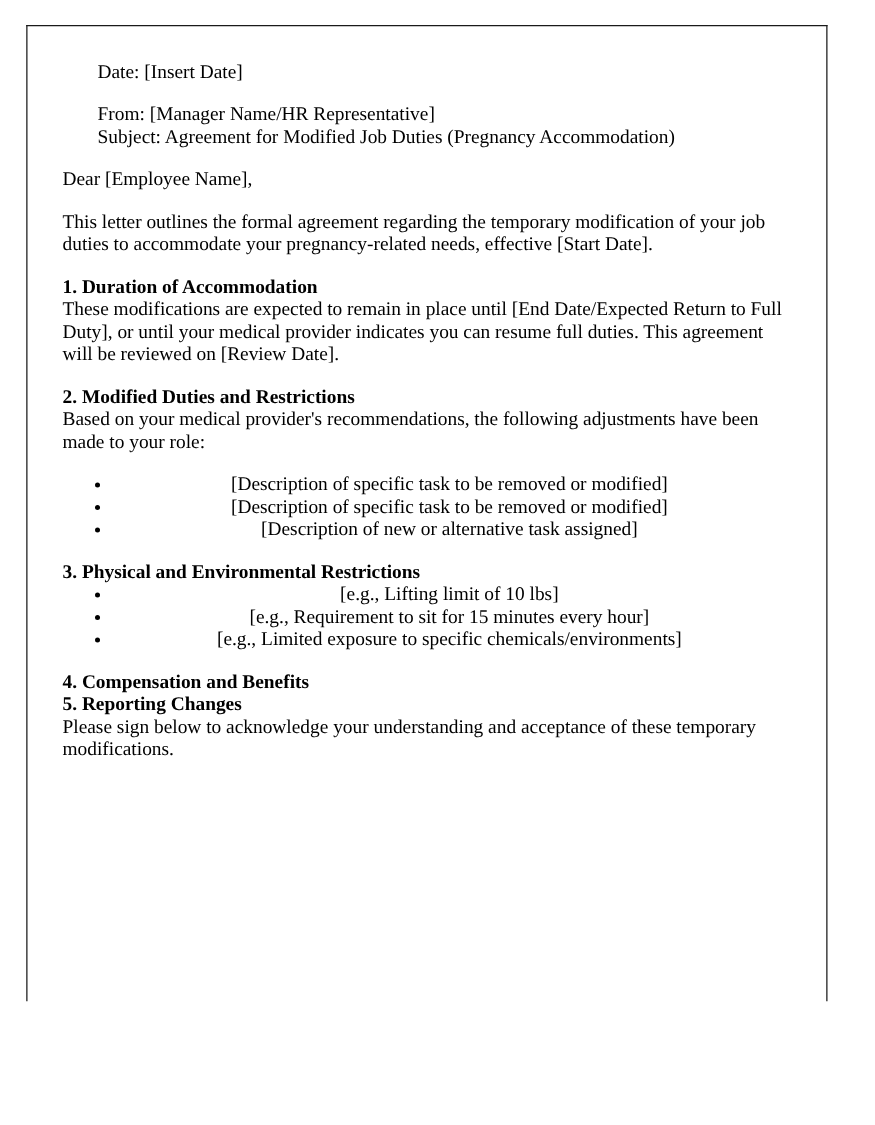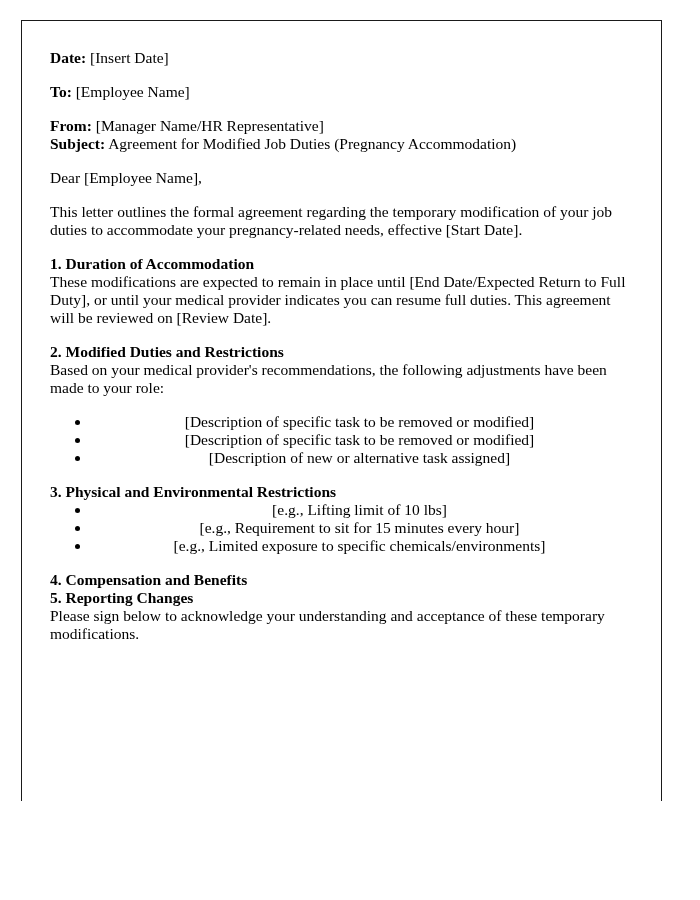--- a/index.html
+++ b/index.html
@@ -28,38 +28,37 @@
     font-size: 15.5px;
     line-height: 18px;
   }
   p { margin: 0 0 16px 0; }
   .line { display: block; }
   .heading {
     font-weight: bold;
     margin: 0;
   }
   .section-body { margin: 0 0 16px 0; }
-  b { font-weight: bold; }
+  b { font-weight: normal; margin-left: 28px; }
   ul {
     margin: 0 0 16px 0;
     padding-left: 41px;
     list-style-type: disc;
     text-align: center;
   }
   li { margin: 0; }
 </style>
 </head>
 <body>
 
 <div class="page">
 
   <p><b>Date:</b> <span>[Insert Date]</span></p>
 
   <p>
-    <span class="line"><b>To:</b> <span>[Employee Name]</span></span>
   </p>
 
   <p>
     <span class="line"><b>From:</b> <span>[Manager Name/HR Representative]</span></span>
     <span class="line"><b>Subject:</b> <span>Agreement for Modified Job Duties (Pregnancy Accommodation)</span></span>
   </p>
 
   <p>Dear [Employee Name],</p>
 
   <p>This letter outlines the formal agreement regarding the temporary modification of your job duties to accommodate your pregnancy-related needs, effective [Start Date].</p>

